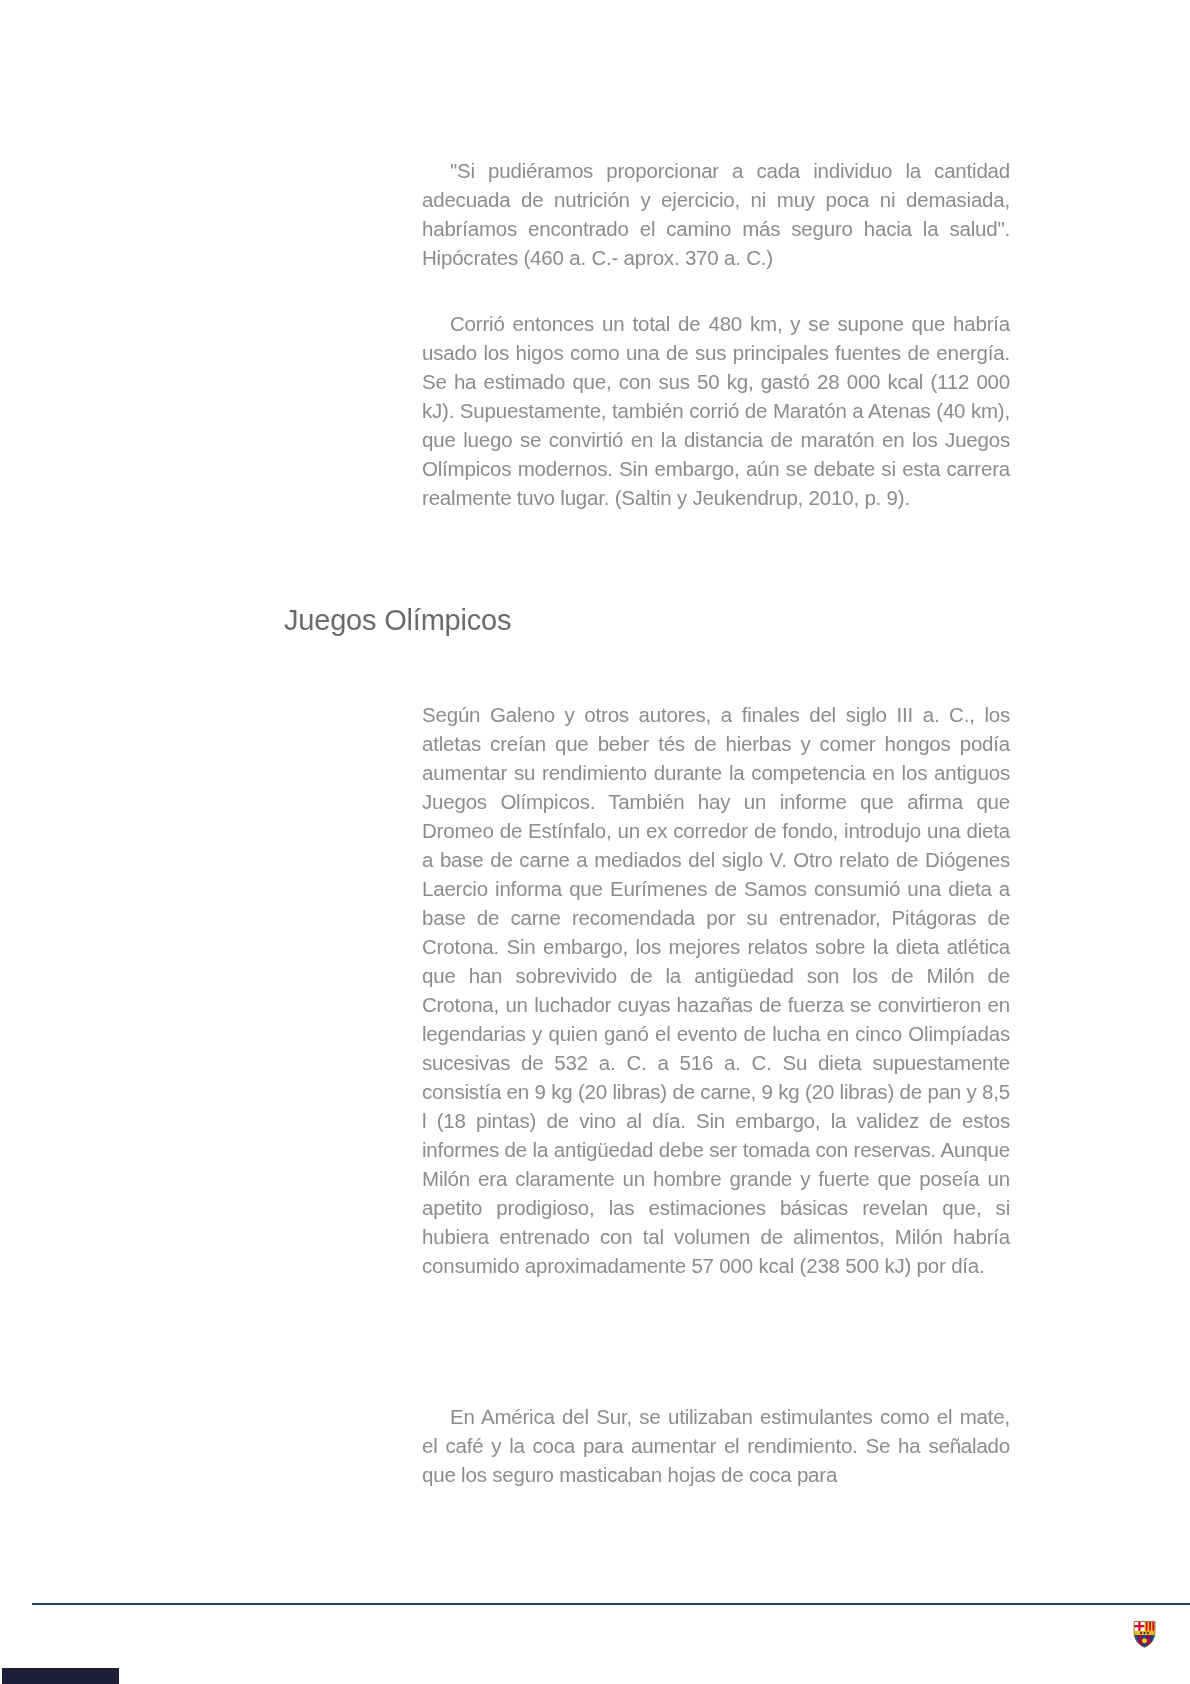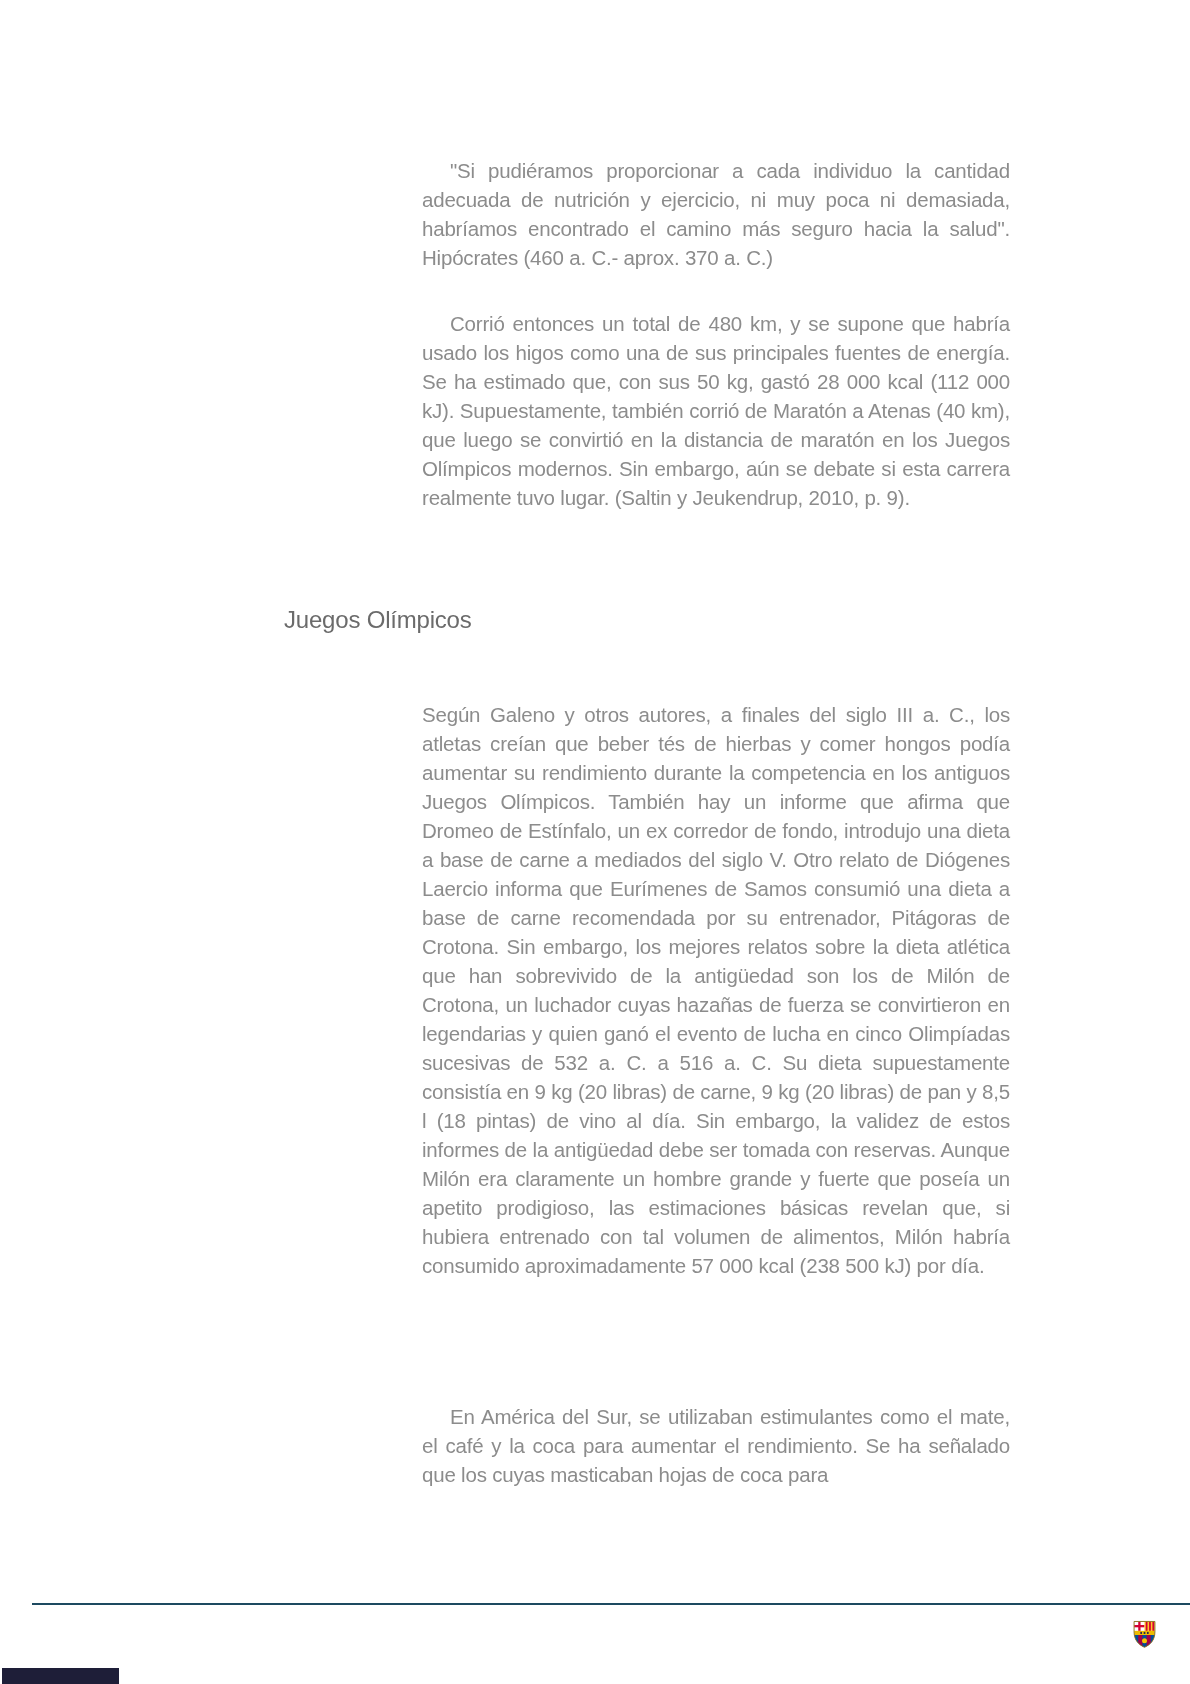--- a/index.html
+++ b/index.html
@@ -21,21 +21,21 @@
     font-weight: 300;
     letter-spacing: -0.2px;
     color: #8c8c8c;
     text-align: justify;
   }
   .indent { text-indent: 28px; }
   .section-heading {
     position: absolute;
     left: 284px;
     top: 603px;
-    font-size: 24px;
+    font-size: 29px;
     line-height: 34px;
     font-weight: 400;
     color: #6b6b6b;
     letter-spacing: -0.2px;
   }
   .footer-rule {
     position: absolute;
     left: 32px;
     right: 0;
     top: 1603px;
@@ -64,21 +64,21 @@
 <div class="page">
 
   <p class="body-par indent" style="top:156px;">"Si pudiéramos proporcionar a cada individuo la cantidad adecuada de nutrición y ejercicio, ni muy poca ni demasiada, habríamos encontrado el camino más seguro hacia la salud". Hipócrates (460 a. C.- aprox. 370 a. C.)</p>
 
   <p class="body-par indent" style="top:309px;">Corrió entonces un total de 480 km, y se supone que habría usado los higos como una de sus principales fuentes de energía. Se ha estimado que, con sus 50 kg, gastó 28 000 kcal (112 000 kJ). Supuestamente, también corrió de Maratón a Atenas (40 km), que luego se convirtió en la distancia de maratón en los Juegos Olímpicos modernos. Sin embargo, aún se debate si esta carrera realmente tuvo lugar. (Saltin y Jeukendrup, 2010, p. 9).</p>
 
   <h2 class="section-heading">Juegos Olímpicos</h2>
 
   <p class="body-par" style="top:700px;">Según Galeno y otros autores, a finales del siglo III a. C., los atletas creían que beber tés de hierbas y comer hongos podía aumentar su rendimiento durante la competencia en los antiguos Juegos Olímpicos. También hay un informe que afirma que Dromeo de Estínfalo, un ex corredor de fondo, introdujo una dieta a base de carne a mediados del siglo V. Otro relato de Diógenes Laercio informa que Eurímenes de Samos consumió una dieta a base de carne recomendada por su entrenador, Pitágoras de Crotona. Sin embargo, los mejores relatos sobre la dieta atlética que han sobrevivido de la antigüedad son los de Milón de Crotona, un luchador cuyas hazañas de fuerza se convirtieron en legendarias y quien ganó el evento de lucha en cinco Olimpíadas sucesivas de 532 a. C. a 516 a. C. Su dieta supuestamente consistía en 9 kg (20 libras) de carne, 9 kg (20 libras) de pan y 8,5 l (18 pintas) de vino al día. Sin embargo, la validez de estos informes de la antigüedad debe ser tomada con reservas. Aunque Milón era claramente un hombre grande y fuerte que poseía un apetito prodigioso, las estimaciones básicas revelan que, si hubiera entrenado con tal volumen de alimentos, Milón habría consumido aproximadamente 57 000 kcal (238 500 kJ) por día.</p>
 
-  <p class="body-par indent" style="top:1402px;">En América del Sur, se utilizaban estimulantes como el mate, el café y la coca para aumentar el rendimiento. Se ha señalado que los cuyas masticaban hojas de coca para</p>
+  <p class="body-par indent" style="top:1402px;">En América del Sur, se utilizaban estimulantes como el mate, el café y la coca para aumentar el rendimiento. Se ha señalado que los seguro masticaban hojas de coca para</p>
 
   <div class="footer-rule"></div>
 
   <svg class="crest" viewBox="0 0 24 27" aria-hidden="true">
     <defs>
       <clipPath id="shieldClip">
         <path d="M2 1 h20 v10 c0 8.5 -5.2 12.6 -10 14.8 C7.2 23.6 2 19.5 2 11 Z"></path>
       </clipPath>
     </defs>
     <g clip-path="url(#shieldClip)">

